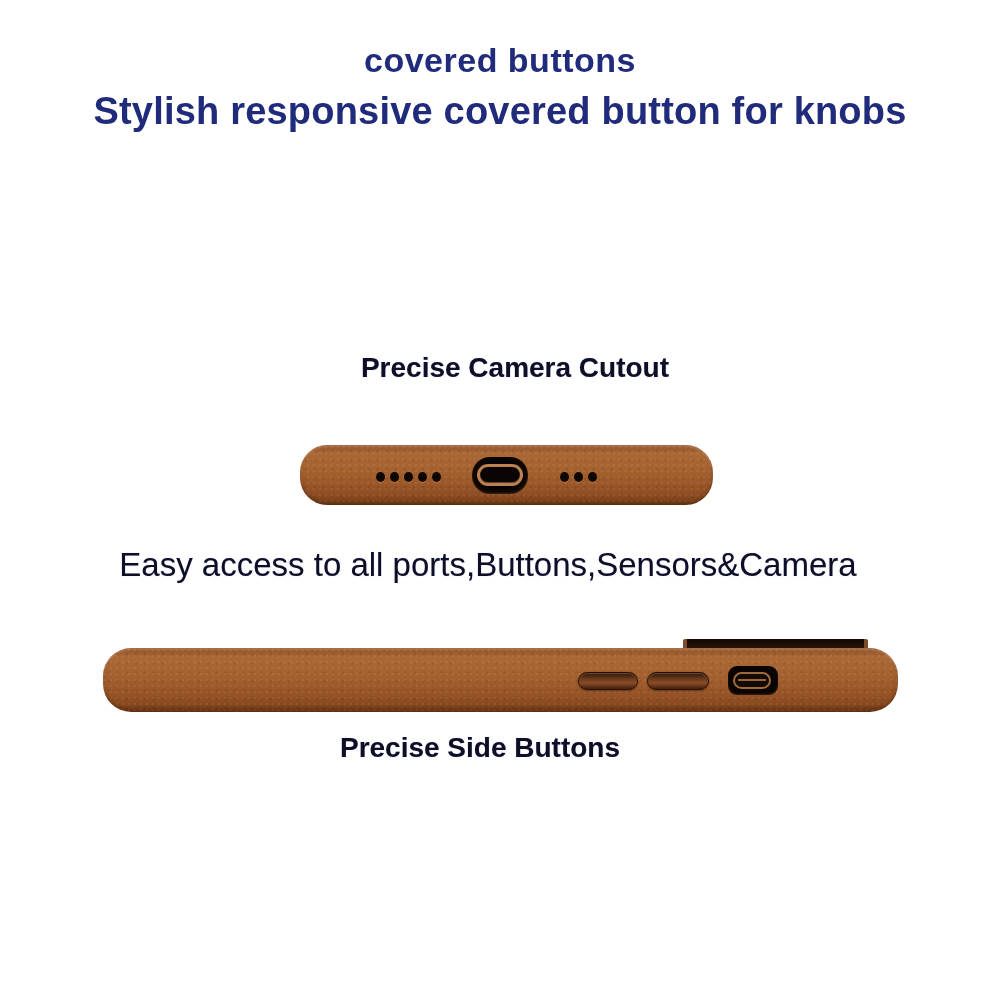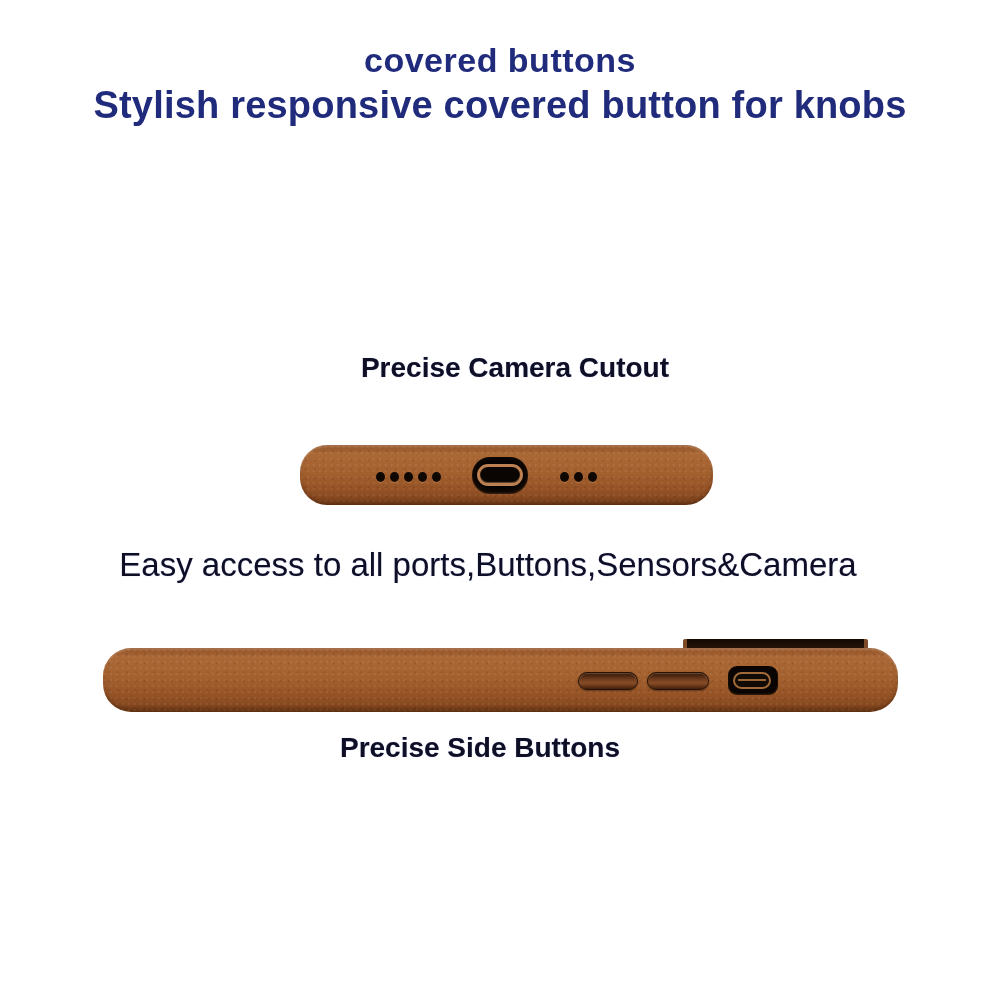--- a/index.html
+++ b/index.html
@@ -22,21 +22,21 @@
   .header .title {
     font-size: 34px;
     font-weight: bold;
     line-height: 1.2;
     letter-spacing: 0.5px;
   }
   .header .subtitle {
     font-size: 38px;
     font-weight: bold;
     line-height: 1.2;
-    margin-top: 2px;
+    margin-top: 8px;
     letter-spacing: 0.2px;
   }
 
   
   .caption {
     position: absolute;
     left: 0; right: 0;
     text-align: center;
     color: var(--caption_ink, #0e0e24);
     text-shadow: 0 0 1px rgba(55, 75, 205, 0.40);

